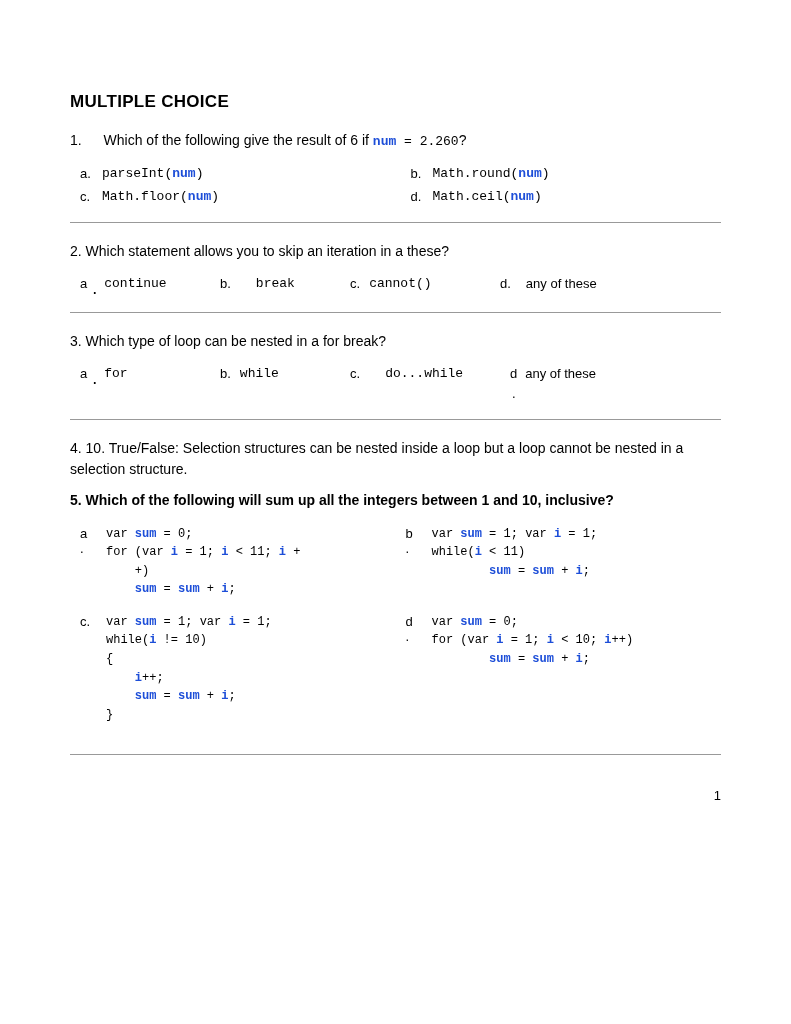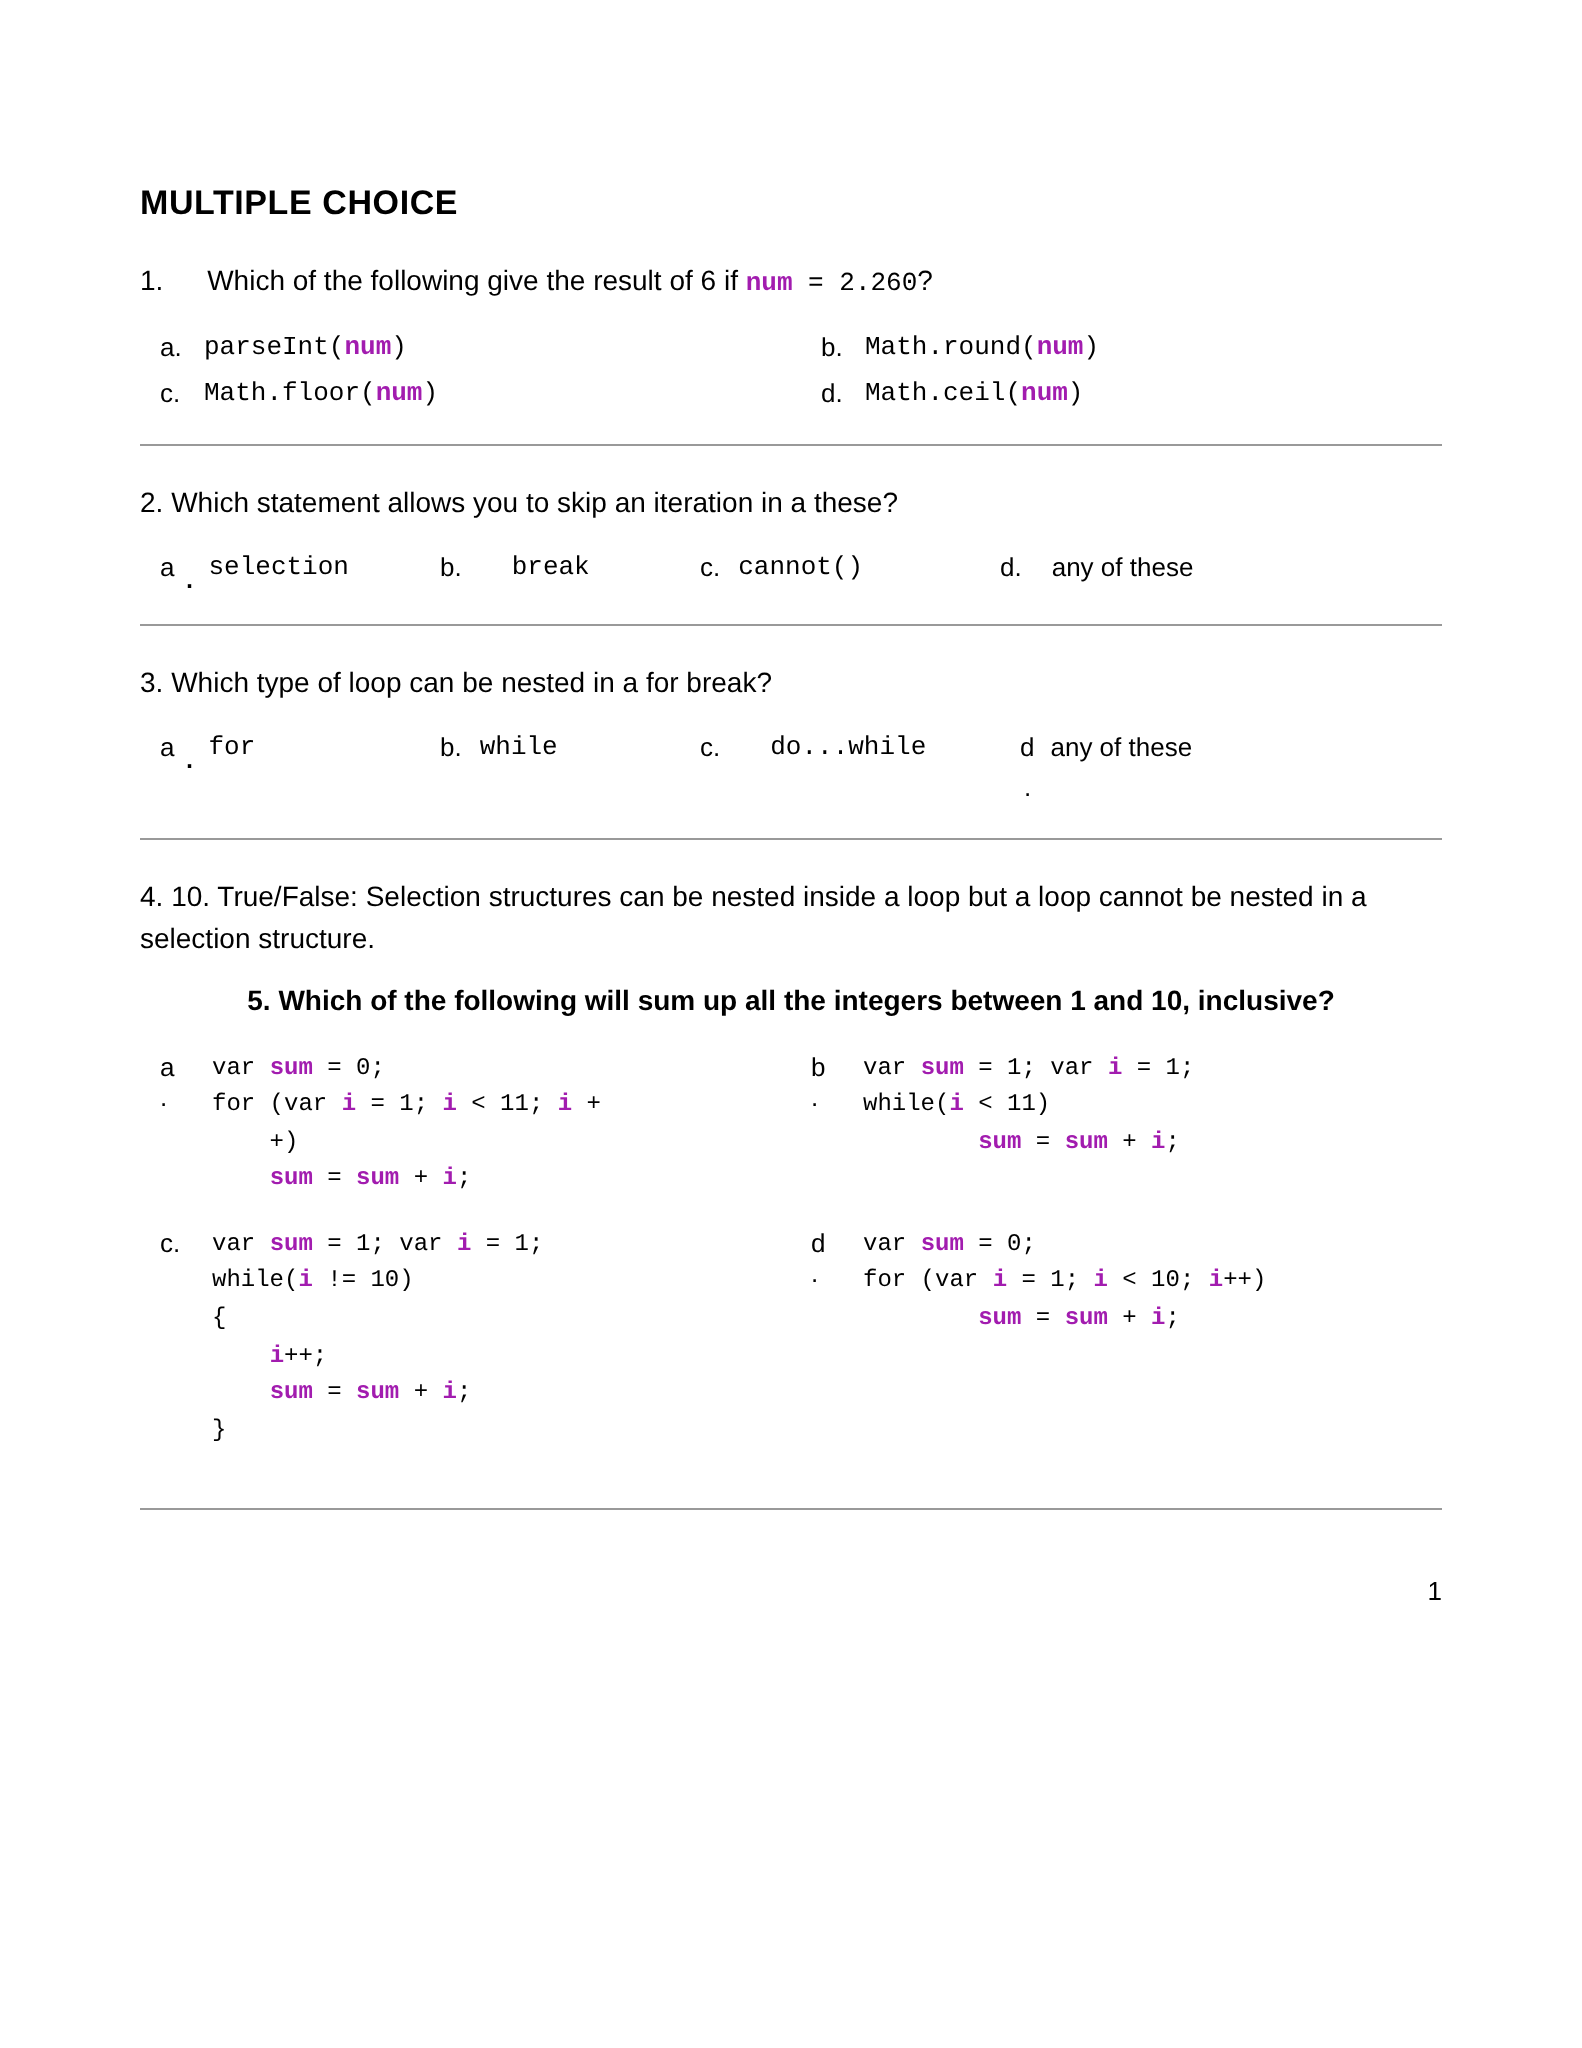--- a/index.html
+++ b/index.html
@@ -44,21 +44,21 @@
     .question-text .q-num {
       margin-right: 18px;
     }
 
     code, .code {
       font-family: 'Courier New', Courier, monospace;
       font-size: 13px;
     }
 
     .blue {
-      color: #a21caf;
+      color: #1d4ed8;
       font-weight: bold;
     }
 
     .answers-grid {
       display: grid;
       grid-template-columns: 1fr 1fr;
       gap: 8px 20px;
       margin-left: 10px;
       margin-bottom: 10px;
     }
@@ -146,21 +146,20 @@
       font-size: 14px;
       line-height: 1.5;
       margin-bottom: 8px;
     }
 
     .q5-text {
       font-size: 14px;
       line-height: 1.5;
       margin-bottom: 14px;
       font-weight: bold;
-      text-align: center;
     }
   </style>
 </head>
 <body>
 
 <div class="page">
 
   <div class="section-header">MULTIPLE CHOICE</div>
 
   <div class="question-block">
@@ -192,21 +191,21 @@
 
   <div class="question-block">
     <div class="question-text">
       <span>2. </span>
       <span>Which statement allows you to skip an iteration in a these?</span>
     </div>
     <div class="answers-row">
       <div class="answer-cell" style="min-width:140px;">
         <span>a</span>
         <span class="dot">.</span>
-        <span class="code">selection</span>
+        <span class="code">continue</span>
       </div>
       <div class="answer-cell" style="min-width:130px;">
         <span>b.</span>
         <span class="code" style="margin-left:20px;">break</span>
       </div>
       <div class="answer-cell" style="min-width:150px;">
         <span>c.</span>
         <span class="code" style="margin-left:4px;">cannot()</span>
       </div>
       <div class="answer-cell">

